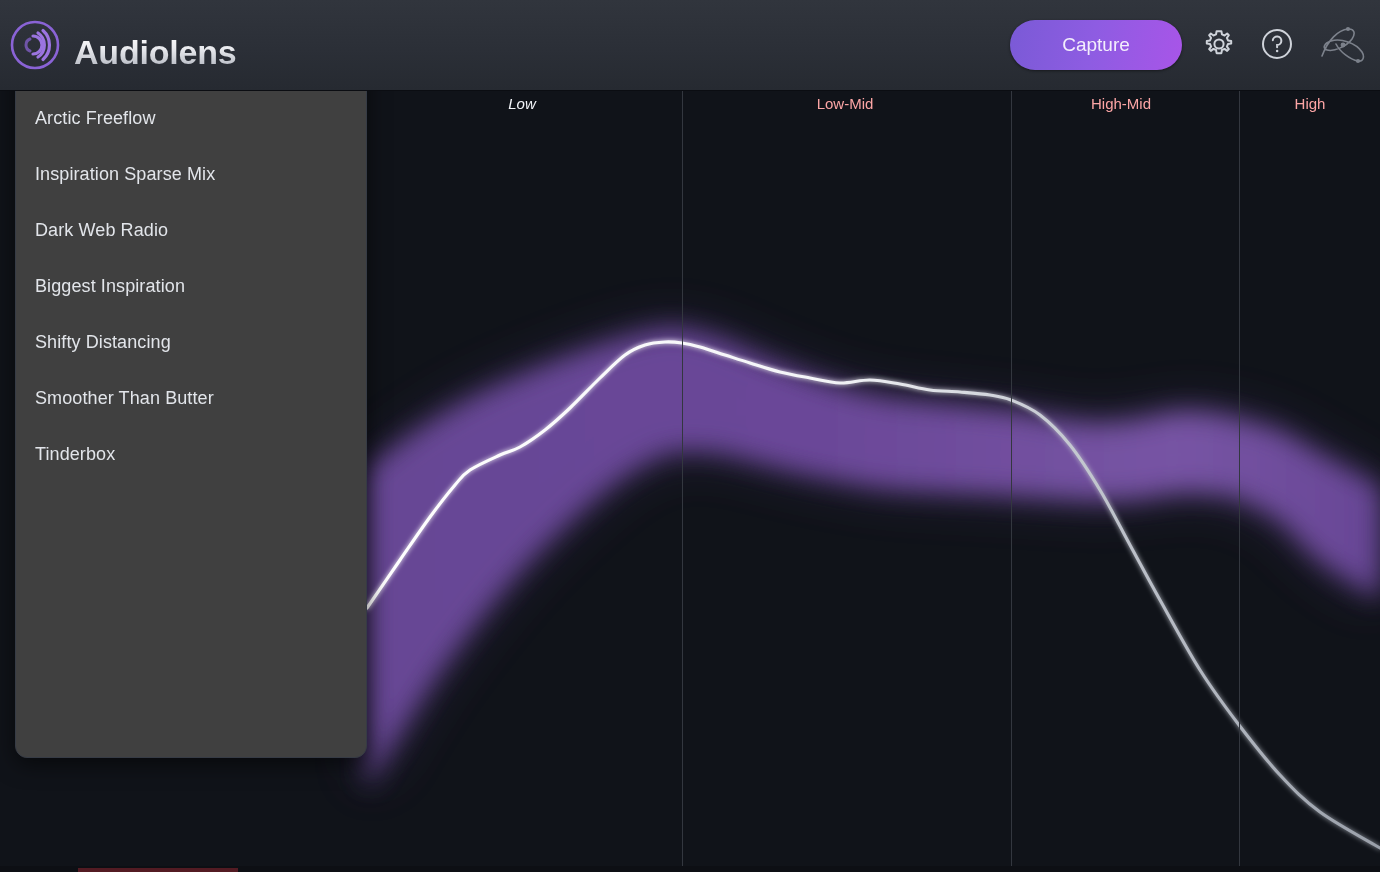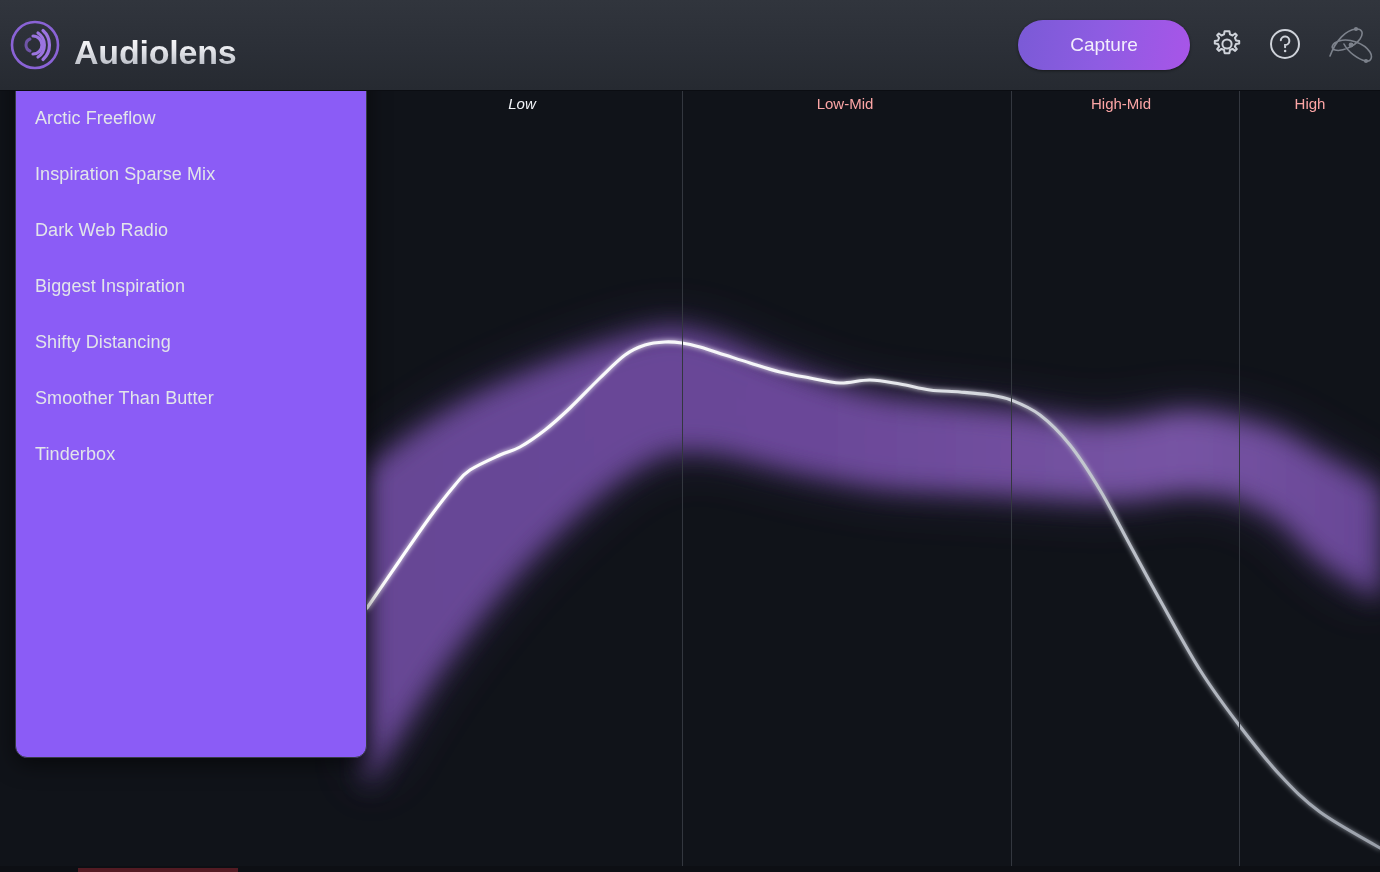--- a/index.html
+++ b/index.html
@@ -34,20 +34,21 @@
     margin-left:12px;
     font-size:34px; font-weight:bold;
     letter-spacing:-0.2px;
     background:linear-gradient(180deg,#ffffff 0%,#e9eaee 40%,#a9aeb8 100%);
     -webkit-background-clip:text; background-clip:text;
     -webkit-text-fill-color:transparent; color:#e8eaee;
   }
   #topbar-right {
     margin-left:auto;
     display:flex; align-items:center; gap:16px;
+    padding-right:8px;
   }
   #capture-btn {
     width:172px; height:50px; border:none; border-radius:25px;
     background:linear-gradient(100deg,#7a5ad6 0%,#8e5ce2 48%,#a855e8 100%);
     color:#f3eefc; font-size:19px;
     font-family:"Liberation Sans", sans-serif;
     cursor:pointer;
     box-shadow:0 1px 3px rgba(0,0,0,.45);
   }
   .icon-btn {
@@ -81,21 +82,21 @@
   }
   .band-label.active { color:#f2f4f8;font-style:italic; }
   .band-label.inactive { color:#fca5a5; }
 
   #spectrum { position:absolute; left:0; top:0; width:1380px; height:781px; }
 
   
   #targets-panel {
     position:absolute; left:15px; top:23px;
     width:352px; height:735px;
-    background:#8b5cf6;
+    background:#404040;
     border:1px solid #363b45;
     border-radius:12px;
     overflow:hidden;
     z-index:30;
     box-shadow:0 6px 22px rgba(0,0,0,.55);
   }
   #targets-header {
     height:64px;
     background:#2b3038;
     display:flex; align-items:center;

